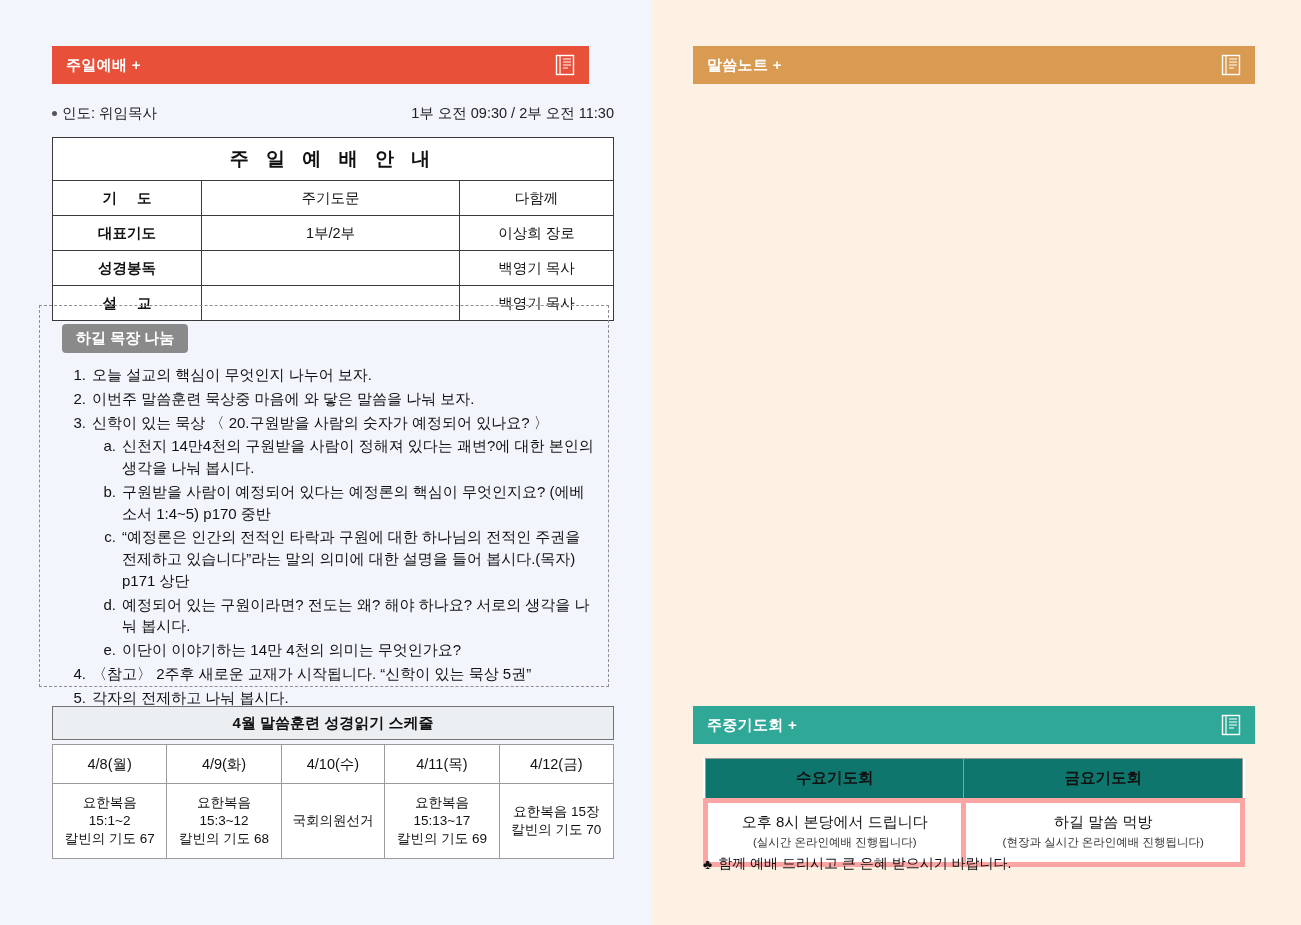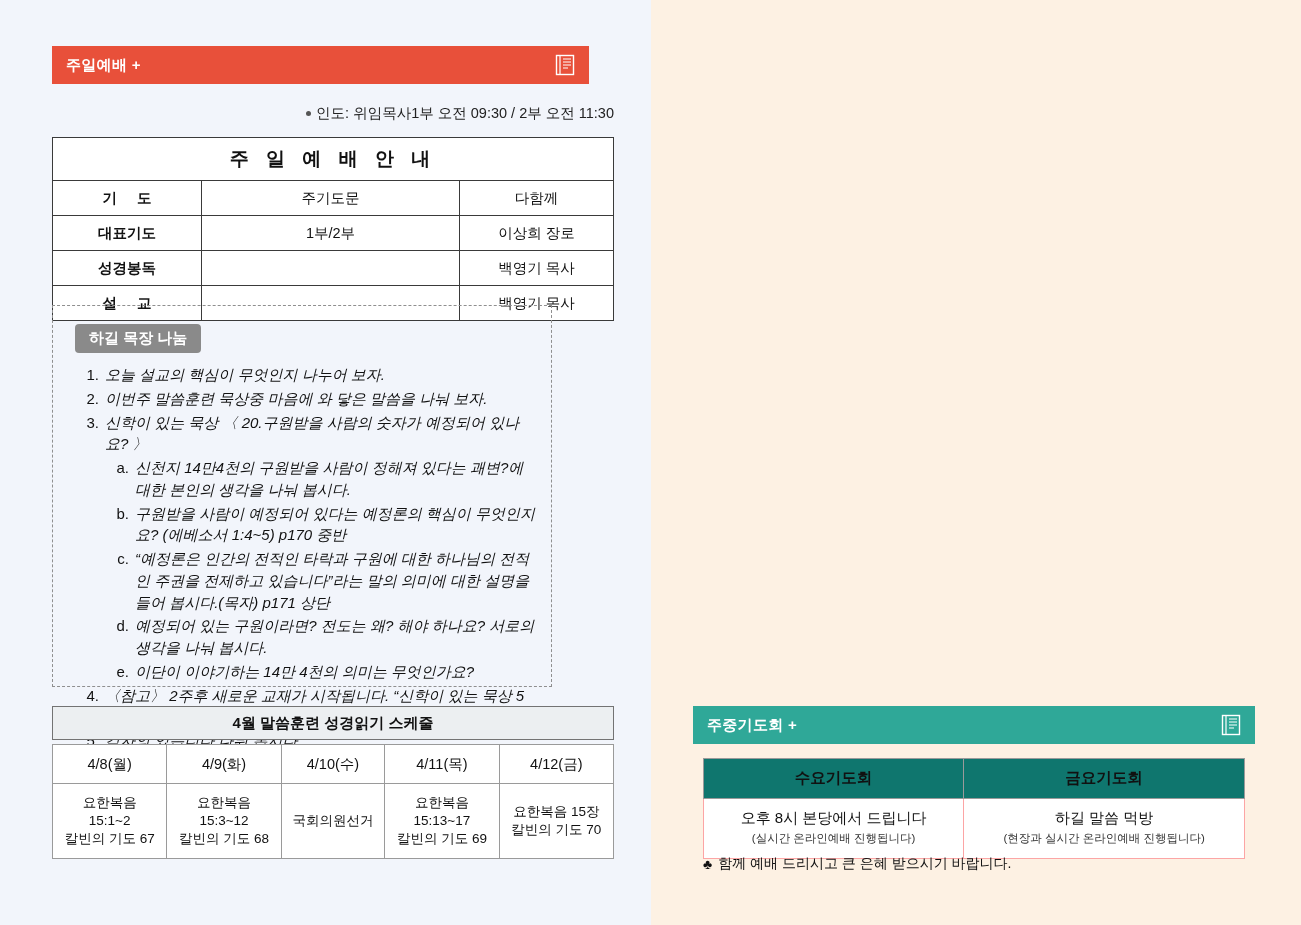--- a/index.html
+++ b/index.html
@@ -78,21 +78,21 @@
     background: #2fa898;
   }
 
   
   .lead-line {
     position: absolute;
     left: 52px;
     top: 104px;
     width: 562px;
     display: flex;
-    justify-content: flex-end;
+    justify-content: space-between;
     align-items: center;
     font-size: 14.5px;
     color: #222;
   }
   .lead-left {
     display: flex;
     align-items: center;
     gap: 5px;
   }
   .dot {
@@ -136,23 +136,23 @@
     letter-spacing: 0px;
     text-indent: 0;
   }
   .worship-table .who {
     width: 145px;
   }
 
   
   .share-box {
     position: absolute;
-    left: 52px;
+    left: 39px;
     top: 305px;
-    width: 500px;
+    width: 570px;
     height: 382px;
     border: 1.5px dashed #8f8f8f;
     box-sizing: border-box;
     background: transparent;
   }
   .share-tag {
     position: absolute;
     left: 22px;
     top: 18px;
     background: #8a8a8a;
@@ -177,21 +177,20 @@
   }
   .li .mk {
     width: 22px;
     flex: 0 0 22px;
     text-align: right;
     padding-right: 6px;
     box-sizing: content-box;
   }
   .li .tx {
     flex: 1;
-    font-style: italic;
   }
   .sub {
     margin-left: 36px;
   }
   .sub .mk {
     width: 16px;
     flex: 0 0 16px;
   }
 
   
@@ -249,21 +248,21 @@
     color: #111;
   }
   .weekly-table th {
     border: 1px solid #9a9a9a;
     font-size: 15.5px;
     font-weight: bold;
     padding: 9px 4px;
     background: #0f766e;
   }
   .weekly-table td {
-    border: 1px solid #fca5a5;
+    border: 5px solid #fca5a5;
     padding: 10px 4px 12px;
     text-align: center;
   }
   .wk-main {
     font-size: 15px;
     display: block;
     margin-bottom: 3px;
   }
   .wk-sub {
     font-size: 11.5px;
@@ -372,21 +371,21 @@
           <span class="mk">e.</span>
           <span class="tx">이단이 이야기하는 14만 4천의 의미는 무엇인가요?</span>
         </div>
 
         <div class="li">
           <span class="mk">4.</span>
           <span class="tx">〈참고〉 2주후 새로운 교재가 시작됩니다. “신학이 있는 묵상 5권”</span>
         </div>
         <div class="li">
           <span class="mk">5.</span>
-          <span class="tx">각자의 있습니다 나눠 봅시다.</span>
+          <span class="tx">각자의 전제하고 나눠 봅시다.</span>
         </div>
 
       </div>
     </div>
 
     <div class="sched-title">4월 말씀훈련 성경읽기 스케줄</div>
     <table class="sched-table">
       <thead>
         <tr>
           <th>4/8(월)</th>
@@ -404,20 +403,30 @@
           <td class="pre">요한복음<br>15:13~17<br>칼빈의 기도 69</td>
           <td class="pre">요한복음 15장<br>칼빈의 기도 70</td>
         </tr>
       </tbody>
     </table>
 
   </div>
 
   <div class="col-right">
 
+    <div class="bar" id="note-bar">
+      <span class="bar-title">말씀노트 +</span>
+      <span class="bar-icon">
+        <svg viewBox="0 0 20 22" width="20" height="22" xmlns="http://www.w3.org/2000/svg">
+          <rect x="1.5" y="1.5" width="17" height="19" fill="none" stroke="#ffffff" stroke-width="1.4"></rect>
+          <path d="M5 1.5 L5 20.5" stroke="#ffffff" stroke-width="1.2"></path>
+          <path d="M8 5 L16 5 M8 8 L16 8 M8 11 L16 11 M8 14 L13 14" stroke="#ffffff" stroke-width="1.1"></path>
+        </svg>
+      </span>
+    </div>
 
     <div class="bar" id="weekly-bar">
       <span class="bar-title">주중기도회 +</span>
       <span class="bar-icon">
         <svg viewBox="0 0 20 22" width="20" height="22" xmlns="http://www.w3.org/2000/svg">
           <rect x="1.5" y="1.5" width="17" height="19" fill="none" stroke="#ffffff" stroke-width="1.4"></rect>
           <path d="M5 1.5 L5 20.5" stroke="#ffffff" stroke-width="1.2"></path>
           <path d="M8 5 L16 5 M8 8 L16 8 M8 11 L16 11 M8 14 L13 14" stroke="#ffffff" stroke-width="1.1"></path>
         </svg>
       </span>

